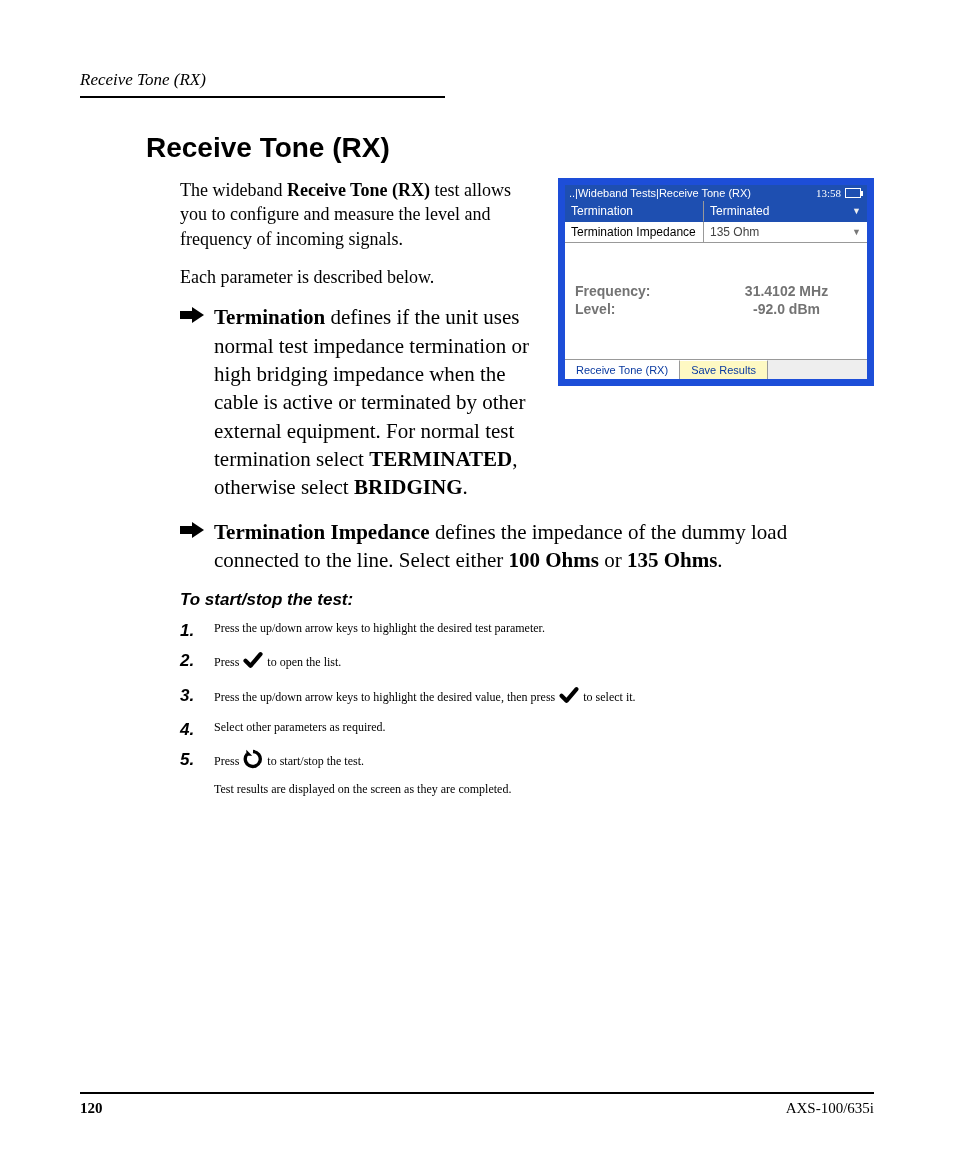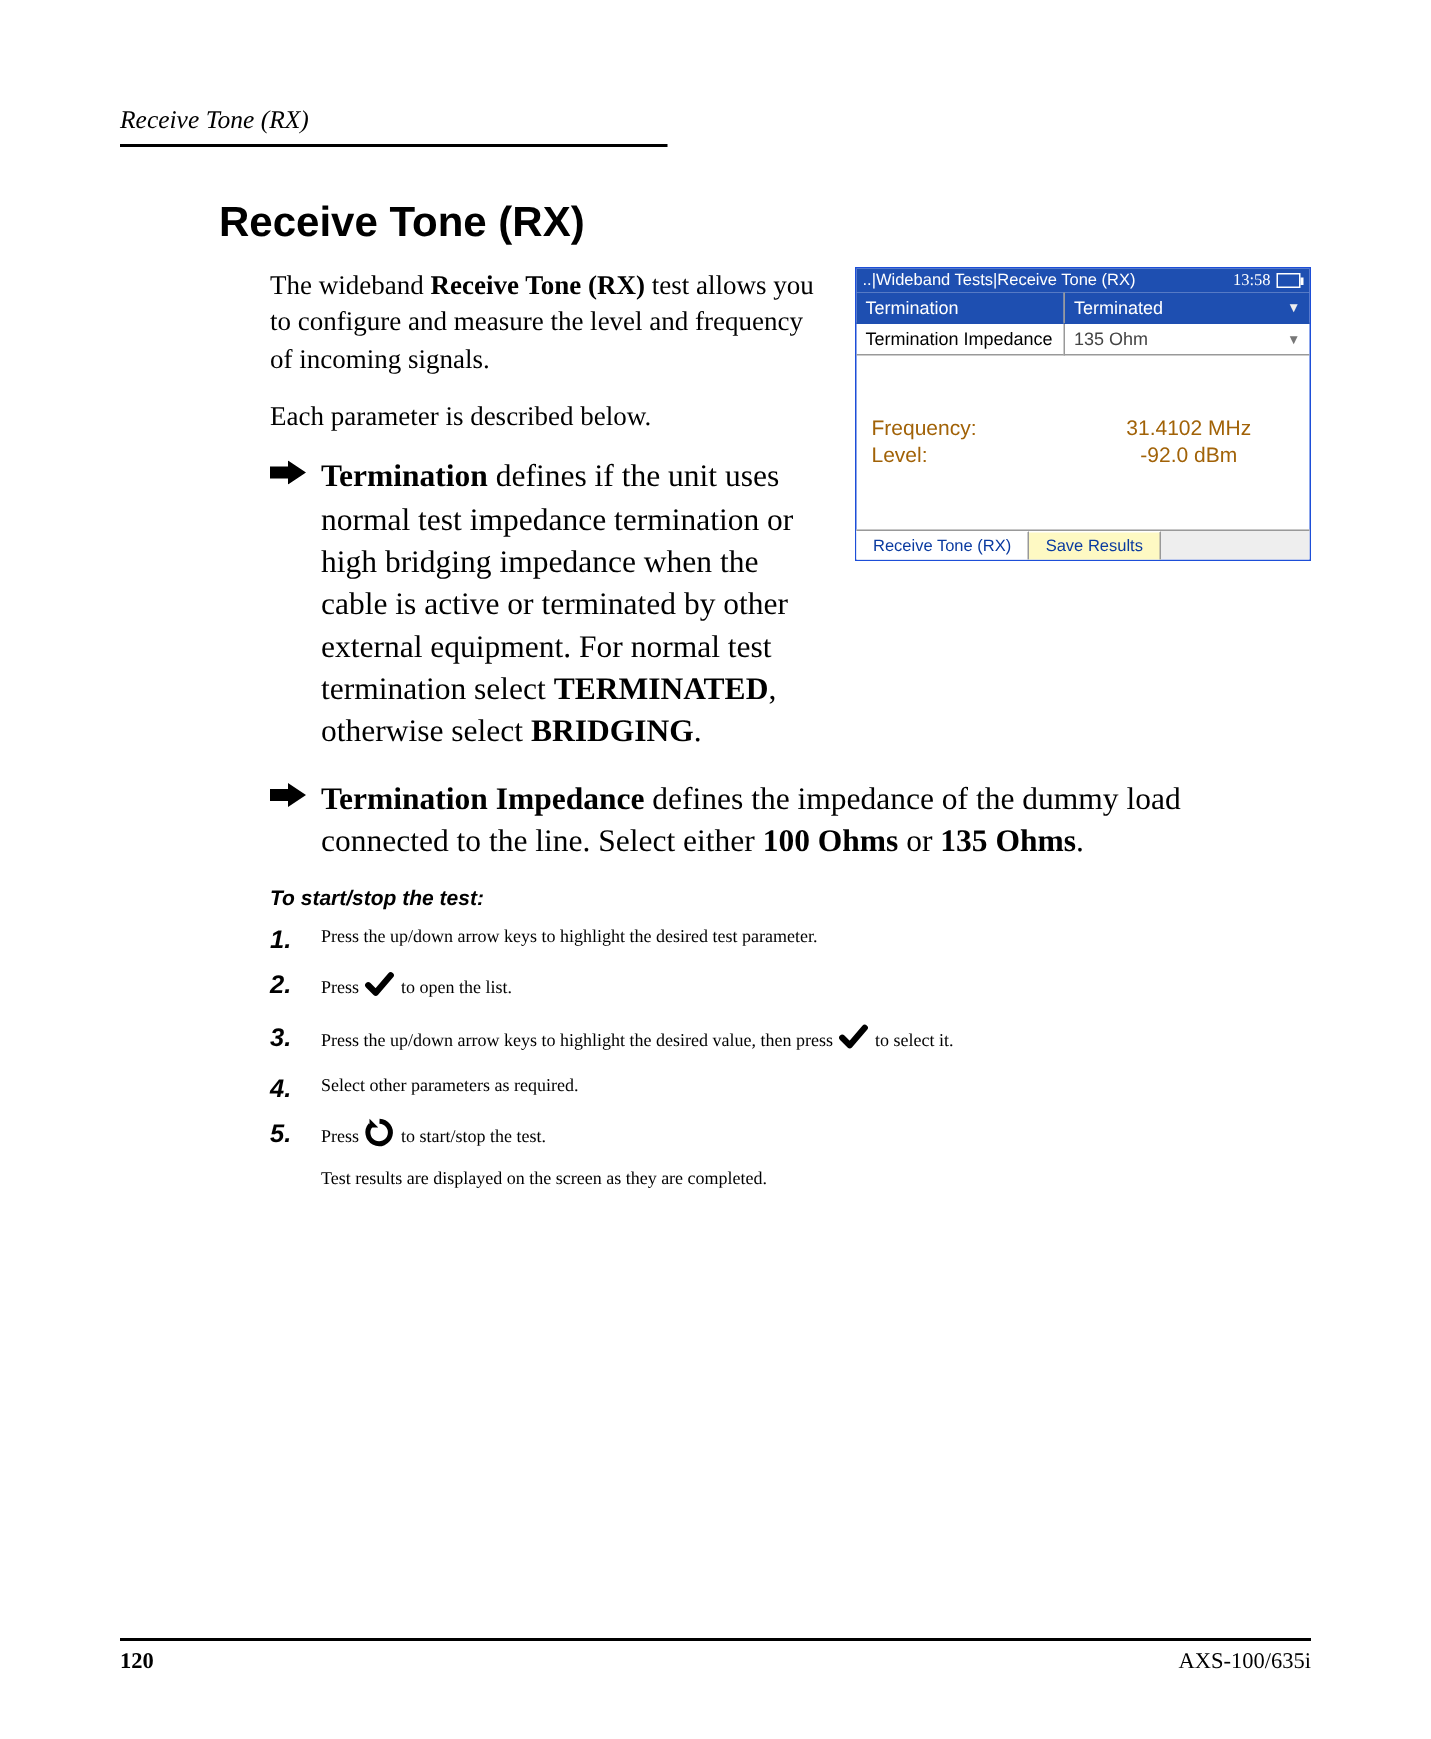--- a/index.html
+++ b/index.html
@@ -50,21 +50,21 @@
   .intro-text {
     flex: 1;
     font-size: 18px;
     line-height: 1.35;
   }
   .intro-text p { margin: 0 0 14px 0; }
 
   
   .device {
     width: 302px;
-    border: 1px solid #1d4ed8;
+    border: 7px solid #1d4ed8;
     background: #fff;
     font-family: "Segoe UI", Tahoma, Arial, sans-serif;
     font-size: 12px;
     flex-shrink: 0;
   }
   .dev-title {
     background: #1e4fb1;
     color: #fff;
     display: flex;
     justify-content: space-between;
@@ -107,21 +107,22 @@
   .dd-arrow {
     font-size: 9px; color: #eee;
   }
   .dd-arrow.grey { color:#777; }
   .dev-readouts {
     padding: 40px 10px 42px 10px;
     display: grid;
     grid-template-columns: 1fr 1fr;
     row-gap: 2px;
     font-size: 14px;
-    color: #a16207;
+    color: #737373;
+    font-weight: bold;
   }
   .dev-readouts .val { text-align: center; }
   .dev-tabs {
     display: flex;
     border-top: 1px solid #999;
     background:#eee;
   }
   .dev-tab {
     padding: 3px 11px;
     font-size: 11px;
@@ -149,21 +150,21 @@
     position: absolute;
     left: 0;
     top: 4px;
     width: 24px;
     height: 16px;
   }
   .subhead {
     font-family: Arial, Helvetica, sans-serif;
     font-weight: 700;
     font-style: italic;
-    font-size: 14px;
+    font-size: 17px;
     margin: 8px 0 10px 0;
   }
   ol.steps {
     list-style: none;
     counter-reset: step;
     padding: 0;
     margin: 0;
   }
   ol.steps > li {
     counter-increment: step;

